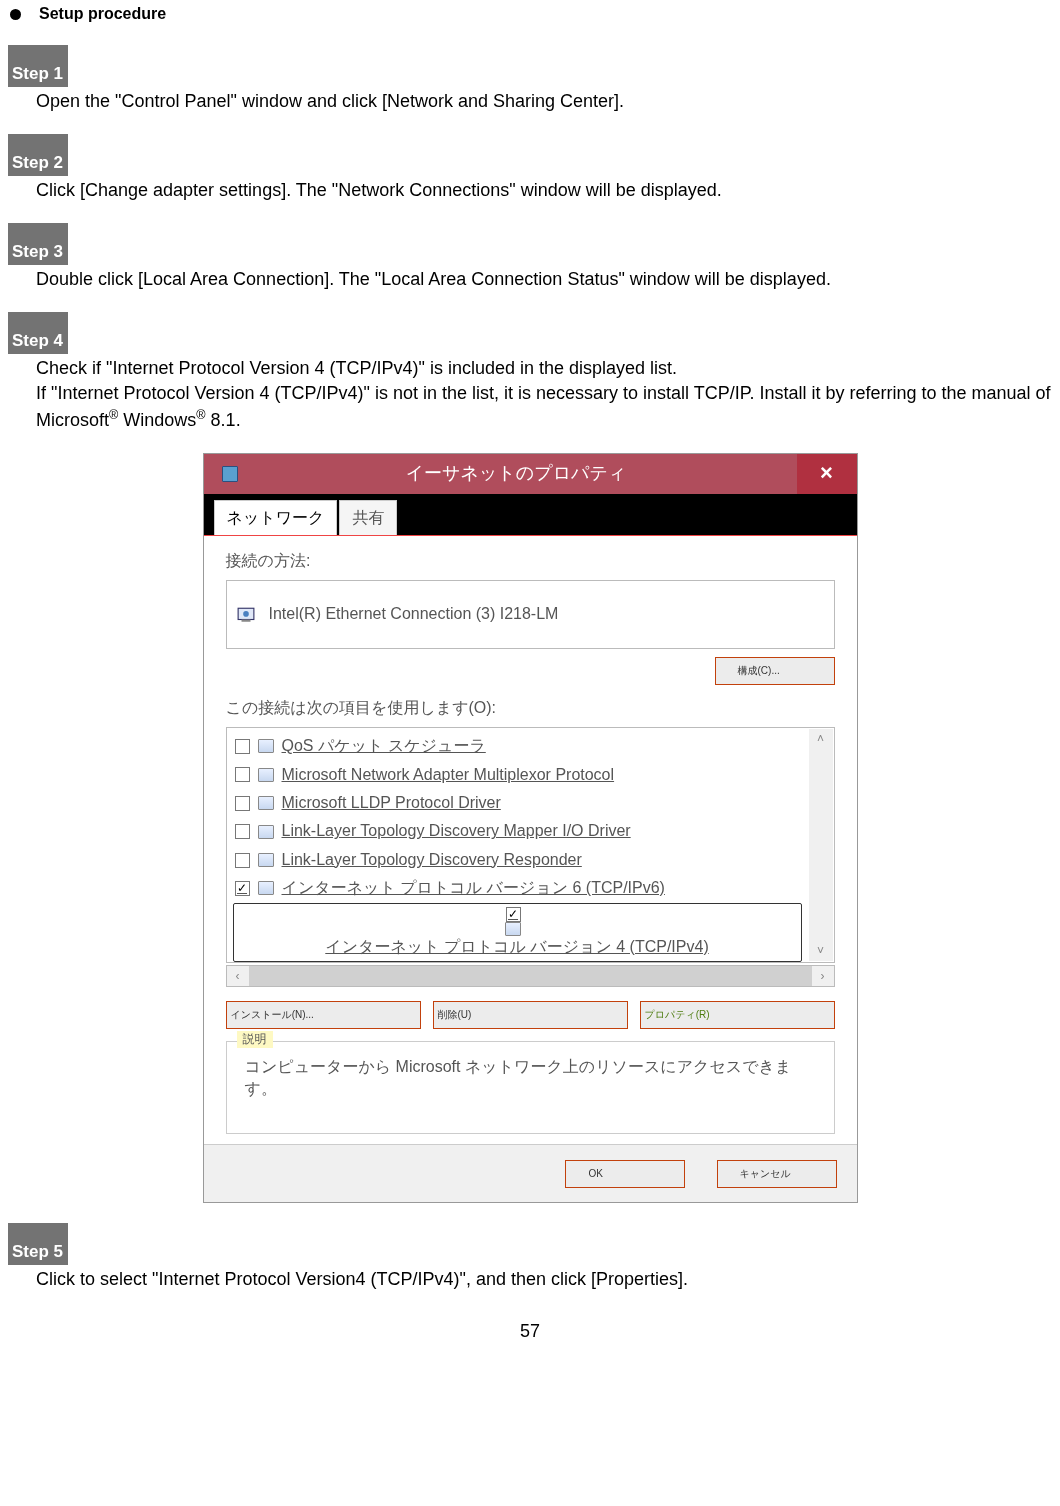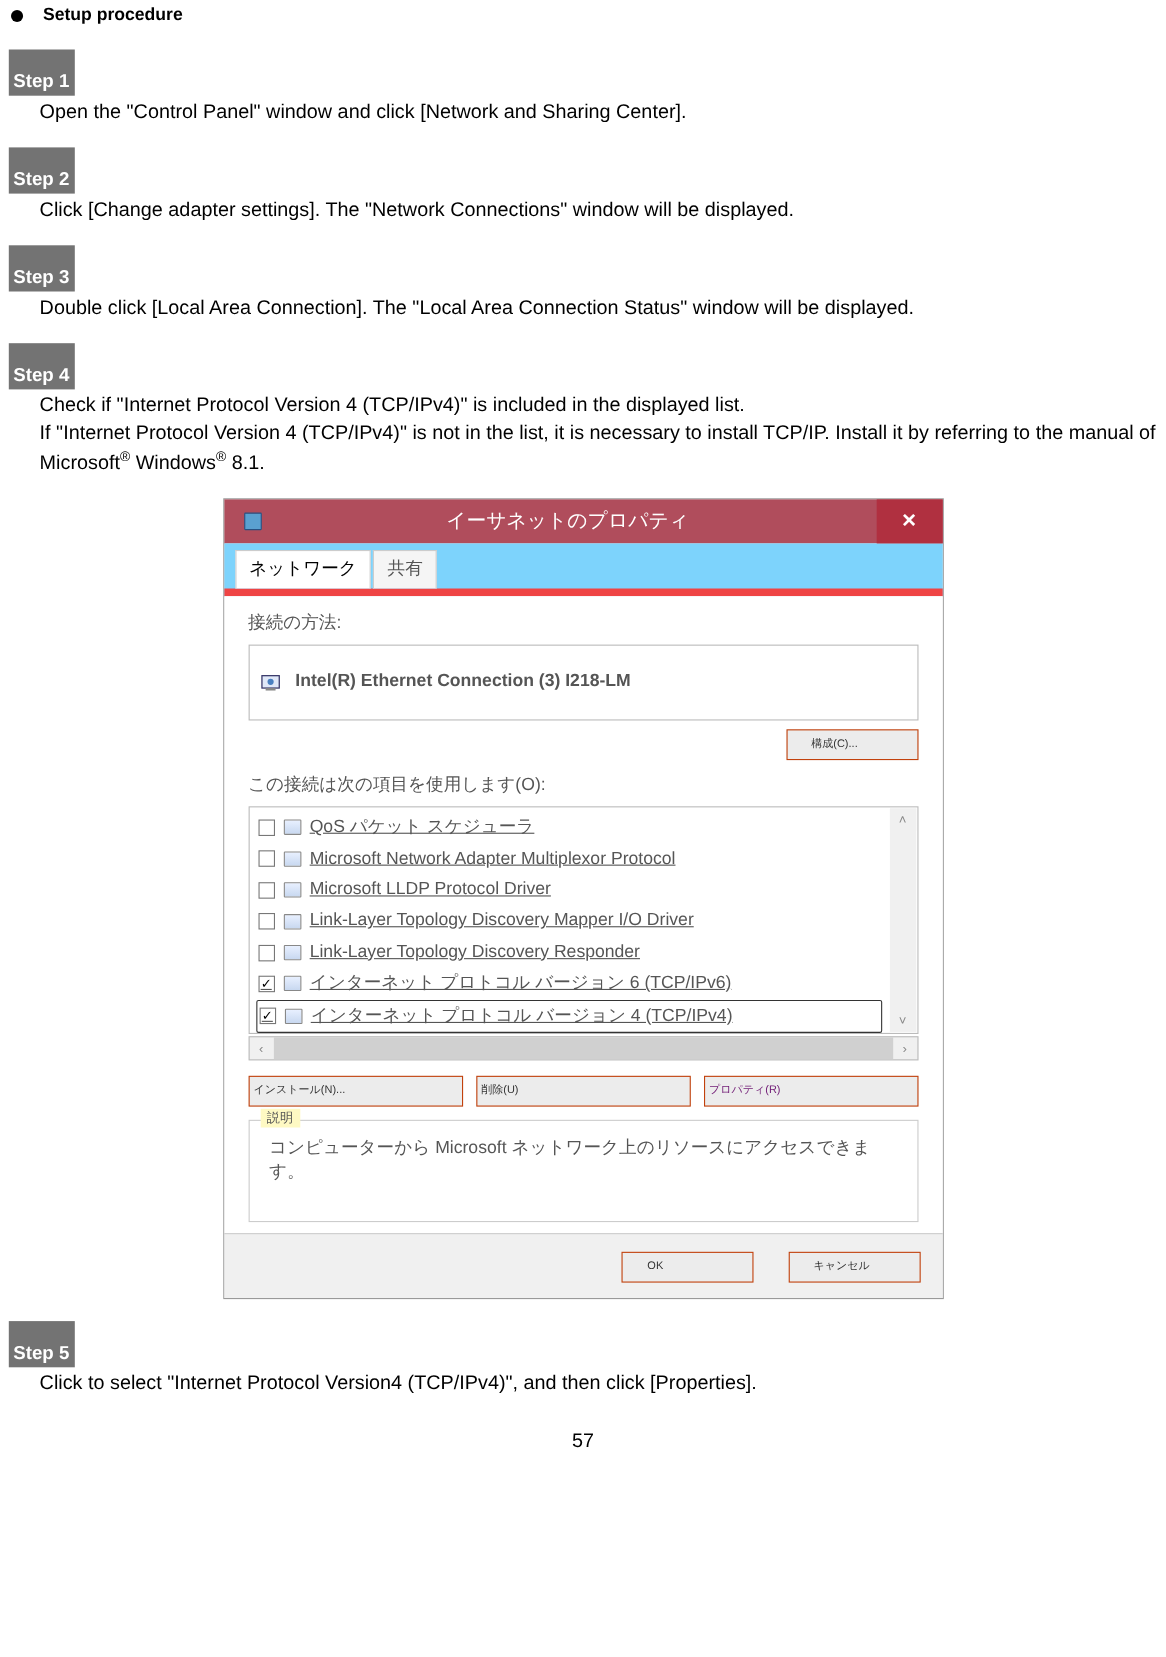--- a/index.html
+++ b/index.html
@@ -61,22 +61,22 @@
       background: #b03040;
       color: #fff;
       display: flex; align-items: center; justify-content: center;
       font-size: 22px;
       font-weight: bold;
     }
 
     .tabrow {
       display: flex;
       padding: 6px 27px 0 10px;
-      background: #7dd3fc;
-      border-bottom: 7px solid #ef4444;
+      background: #000000;
+      border-bottom: 1px solid #ef4444;
     }
     .tab {
       padding: 6px 12px;
       font-size: 16px;
       color: #555;
       border: 1px solid #ccc;
       border-bottom: none;
       background: #f5f5f5;
       margin-right: 2px;
     }
@@ -94,21 +94,20 @@
       color: #555;
     }
 
     .connect-field {
       border: 1px solid #bbb;
       background: #fff;
       padding: 22px 10px;
       display: flex;
       align-items: center;
       margin: 8px 0;
-      font-weight: bold;
     }
     .nic-icon {
       width: 18px; height: 18px;
       margin-right: 14px;
       display: inline-block;
     }
     .nic-icon svg { width: 100%; height: 100%; }
 
     .config-row { text-align: right; margin-top: 6px; }
     .win-btn {
@@ -151,21 +150,21 @@
     }
     .chk.checked::after { content: '✓'; color: #000; }
     .comp-icon {
       width: 16px; height: 14px;
       border: 1px solid #888;
       margin-right: 8px;
       display: inline-block;
       background: linear-gradient(to bottom, #e8f0ff, #c8d8f0);
       border-radius: 1px;
     }
-    .item.highlight { border: 1px solid #333; border-radius: 2px; }
+    .item.highlight { border: 1px solid #333; border-radius: 2px; flex-direction: column; }
 
     .scroll-v {
       position: absolute;
       right: 1px; top: 1px;
       width: 24px;
       height: calc(100% - 2px);
       background: #f0f0f0;
       display: flex; flex-direction: column;
     }
     .sv-btn {
@@ -187,21 +186,21 @@
       width: 22px;
       display: flex; align-items: center; justify-content: center;
       color: #888; font-size: 12px;
     }
     .sh-track { flex: 1; background: #d0d0d0; }
 
     .btn-row {
       display: flex; gap: 12px; margin-top: 14px;
     }
     .btn-row .win-btn { flex: 1; padding-left: 4px; padding-right: 4px; min-width: auto; }
-    .win-btn.disabled { color: #701a75; }
+    .win-btn.disabled { color: #4d7c0f; }
 
     .desc-box {
       margin-top: 12px;
       border: 1px solid #ccc;
       position: relative;
       padding: 14px 12px 32px 18px;
     }
     .desc-box .fieldset-label {
       position: absolute;
       top: -11px; left: 10px;

